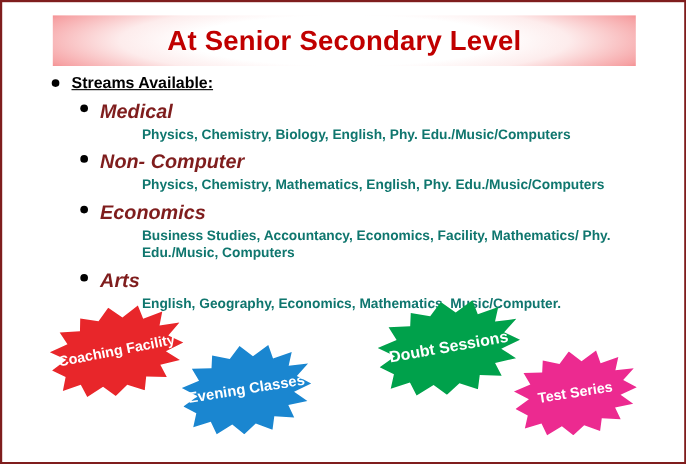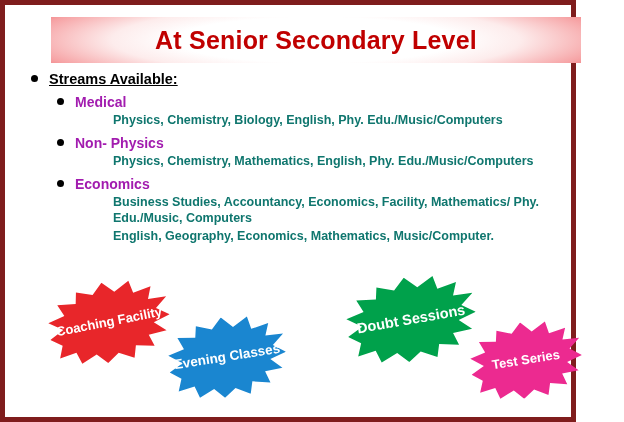--- a/index.html
+++ b/index.html
@@ -8,24 +8,24 @@
   }
   body {
     width: 624px;
     height: 422px;
     background: #ffffff;
     font-family: "Liberation Sans", sans-serif;
     overflow: hidden;
   }
   .slide {
     position: relative;
-    width: 576px;
+    width: 624px;
     height: 422px;
     box-sizing: border-box;
-    border: 5px solid #7f1d1d;
+    border: 2px solid #7f1d1d;
     background: #ffffff;
   }
   
   .title-banner {
     position: absolute;
     left: 46px;
     top: 12px;
     width: 530px;
     height: 46px;
     display: flex;
@@ -36,21 +36,21 @@
   .title-text {
     font-size: 25px;
     font-weight: bold;
     color: #c00000;
     letter-spacing: 0.2px;
     white-space: nowrap;
   }
   
   .content {
     position: absolute;
-    left: 24px;
+    left: 43px;
     top: 66px;
     width: 570px;
   }
   .lvl1 {
     position: relative;
     padding-left: 20px;
     font-size: 14.5px;
     font-weight: bold;
     color: #000000;
     margin-bottom: 6px;
@@ -63,24 +63,25 @@
     height: 7px;
     background: #000;
     border-radius: 50%;
   }
   .lvl1 .label {
     text-decoration: underline;
   }
   .lvl2 {
     position: relative;
     padding-left: 46px;
-    font-size: 14px;
-    font-weight: bold;
-    color: #a21caf;
+    font-size: 18px;
+    font-weight: bold;
+    color: #7f1d1d;
     margin-top: 7px;
+    font-style: italic;
   }
   .lvl2 .bullet {
     position: absolute;
     left: 28px;
     top: 4px;
     width: 7px;
     height: 7px;
     background: #000;
     border-radius: 50%;
   }
@@ -162,30 +163,34 @@
     </div>
 
     <div class="lvl2">
       <span class="bullet"></span>
       <span>Medical</span>
     </div>
     <div class="lvl3">Physics, Chemistry, Biology, English, Phy. Edu./Music/Computers</div>
 
     <div class="lvl2">
       <span class="bullet"></span>
-      <span>Non- Physics</span>
+      <span>Non- Computer</span>
     </div>
     <div class="lvl3">Physics, Chemistry, Mathematics, English, Phy. Edu./Music/Computers</div>
 
     <div class="lvl2">
       <span class="bullet"></span>
       <span>Economics</span>
     </div>
     <div class="lvl3">Business Studies, Accountancy, Economics, Facility, Mathematics/ Phy. Edu./Music, Computers</div>
 
+    <div class="lvl2">
+      <span class="bullet"></span>
+      <span>Arts</span>
+    </div>
     <div class="lvl3">English, Geography, Economics, Mathematics, Music/Computer.</div>
 
   </div>
 
   <div class="star" id="star-coaching">
     <svg viewBox="0 0 100 100" width="122" height="80" preserveAspectRatio="none">
       <polygon points="50,0 59,14 72,4 74,20 89,16 85,31 100,32 90,44 100,55 86,61 95,74 80,75 83,90 68,85 65,100 53,90 43,100 35,87 22,95 19,80 5,83 9,68 0,58 12,49 1,37 15,32 11,17 26,20 28,6 41,13" fill="#e8262a"></polygon>
     </svg>
     <span class="star-label">Coaching Facility</span>
   </div>

